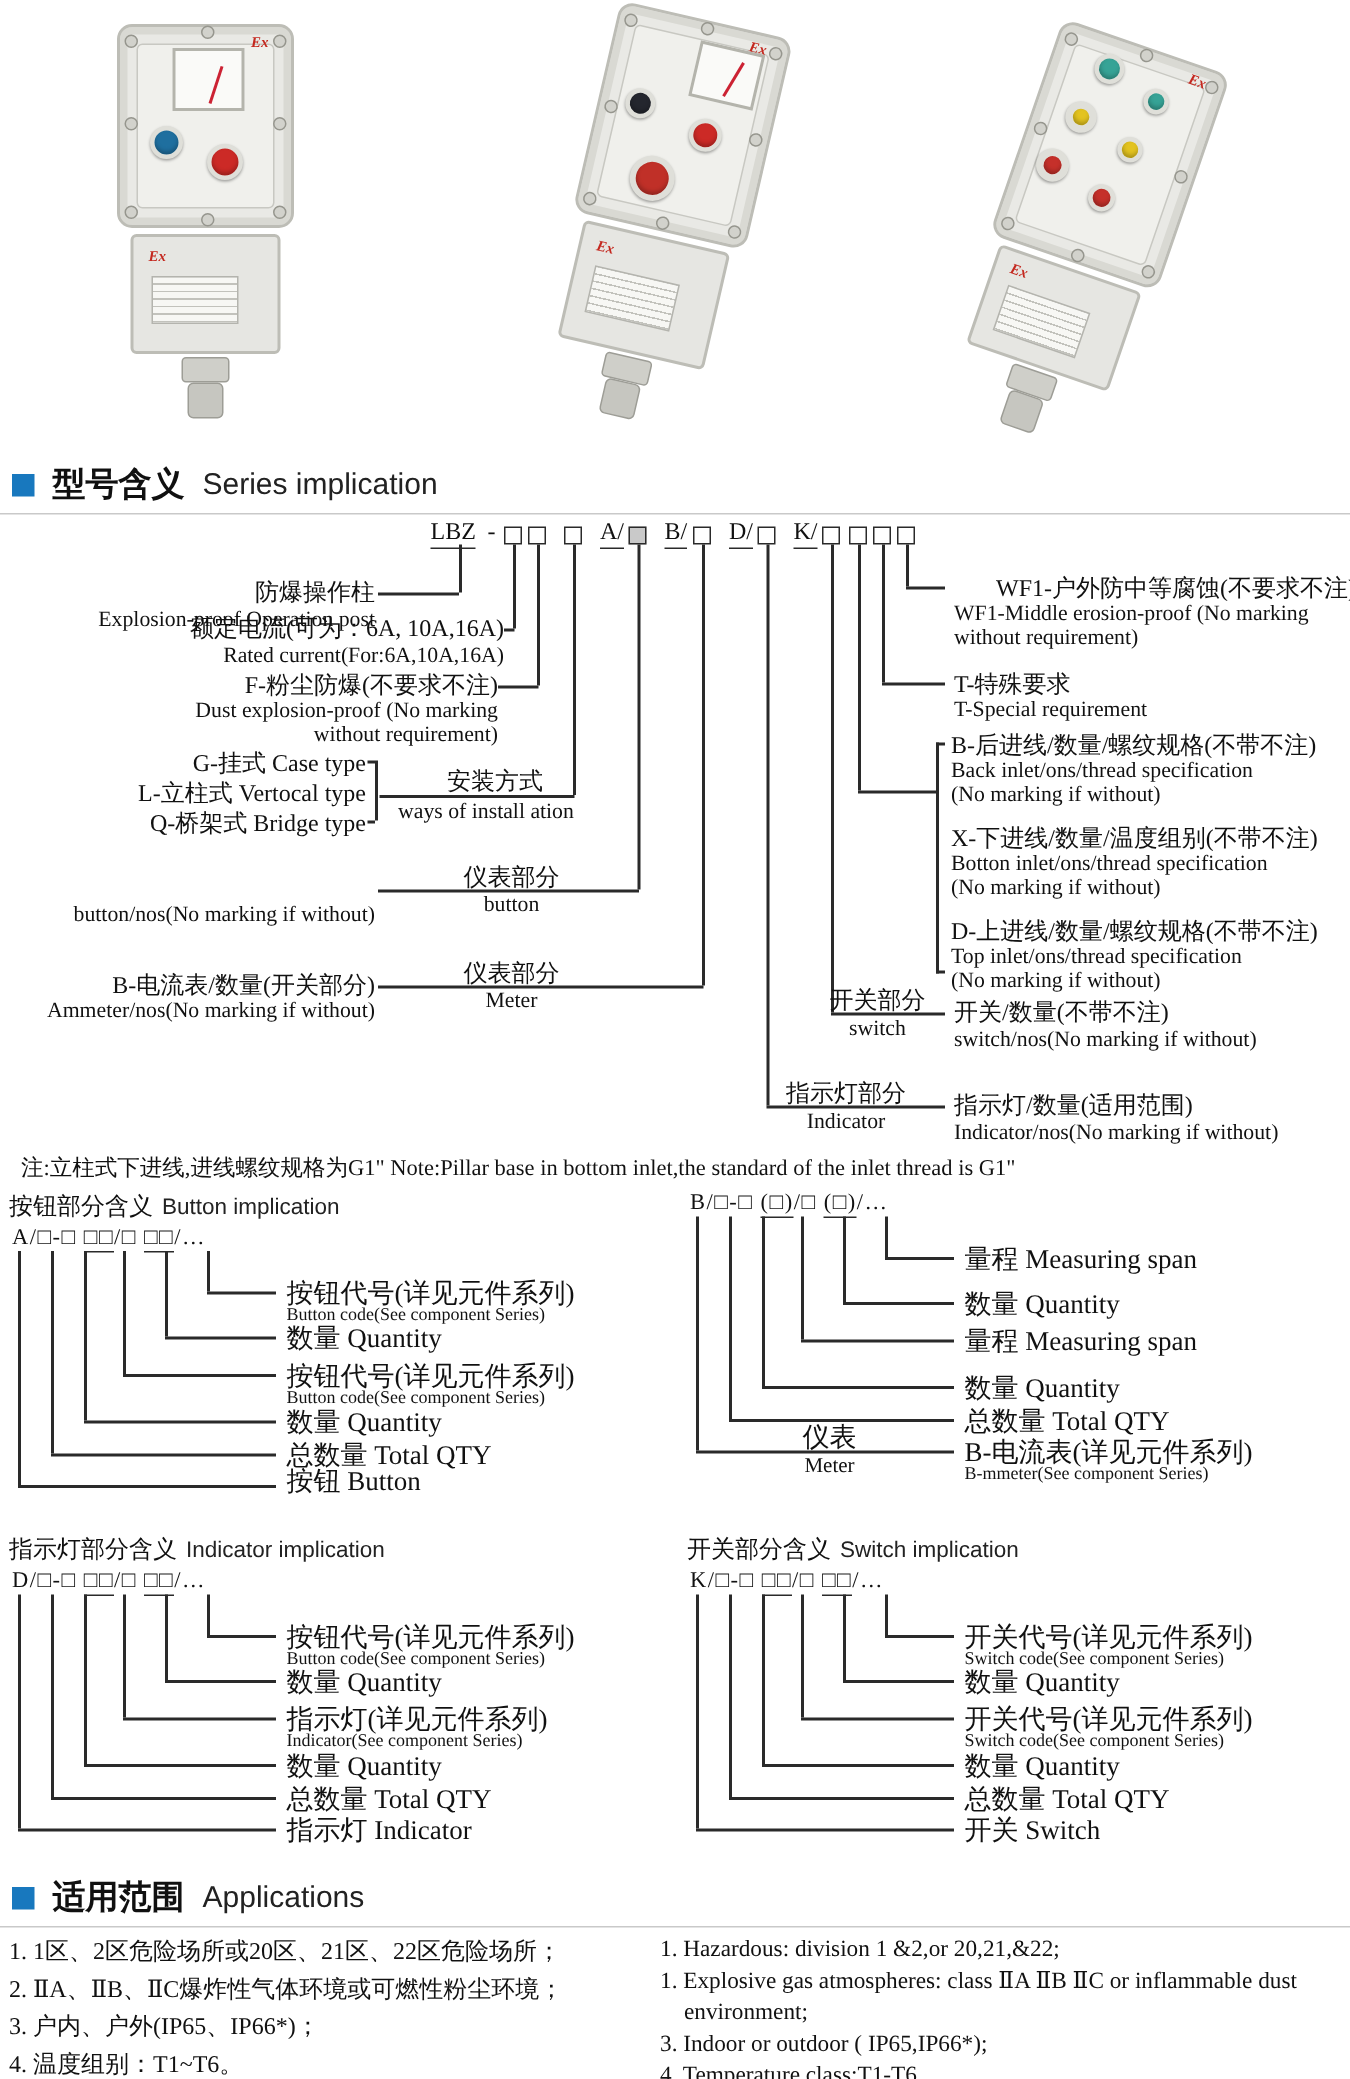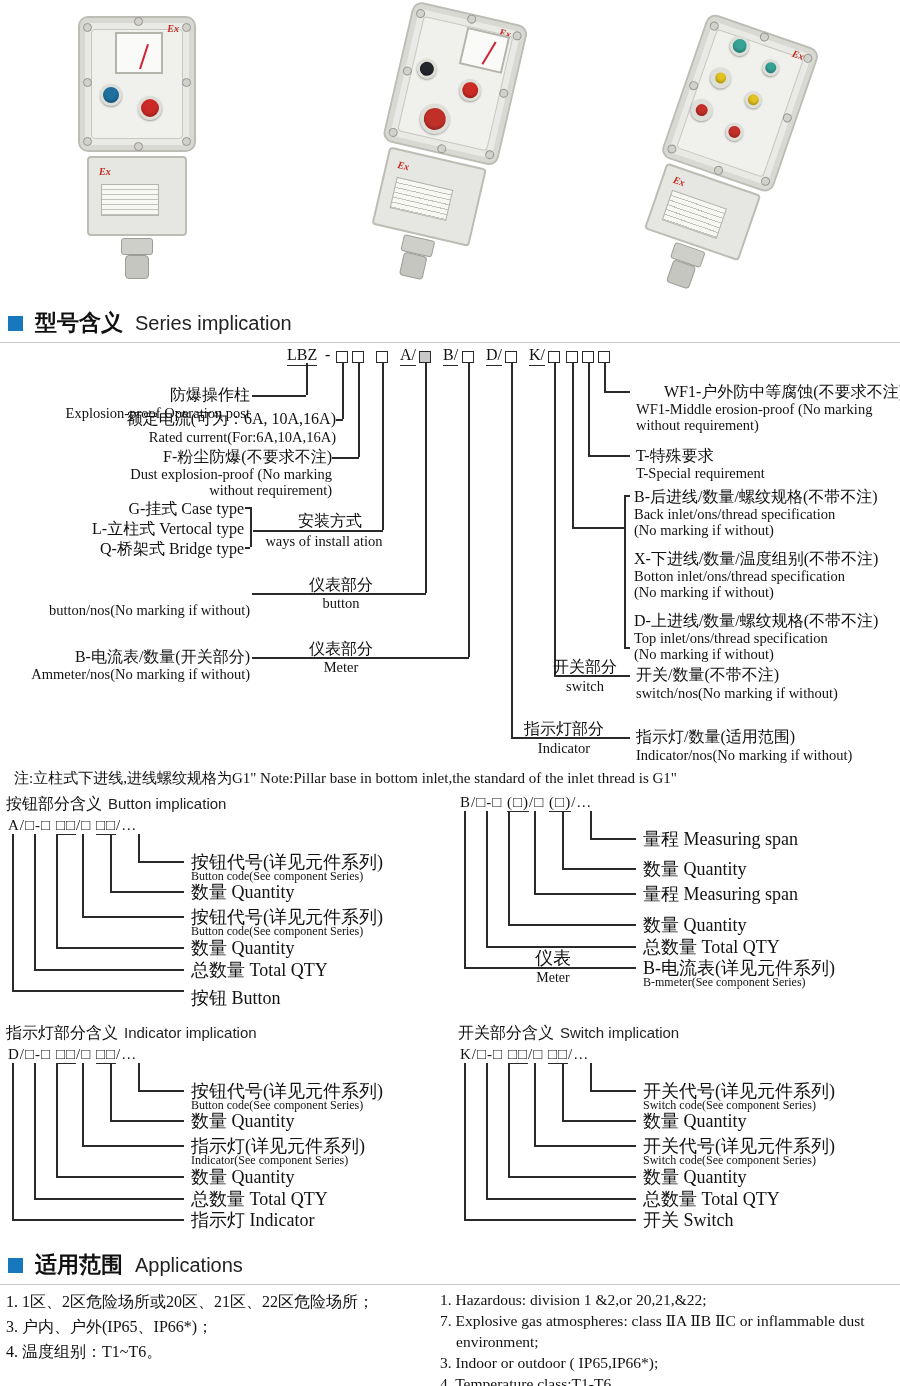--- a/index.html
+++ b/index.html
@@ -267,21 +267,21 @@
         <i class="hl" style="left:50px;top:130px;width:128px"></i>
         <i class="hl" style="left:28px;top:152px;width:150px"></i>
         <i class="hl" style="left:6px;top:173px;width:172px"></i>
       <div class="sl" style="top:33px">按钮代号(详见元件系列)</div>
       <div class="sle" style="top:52px">Button code(See component Series)</div>
       <div class="sl" style="top:63px">数量 Quantity</div>
       <div class="sl" style="top:88px">按钮代号(详见元件系列)</div>
       <div class="sle" style="top:107px">Button code(See component Series)</div>
       <div class="sl" style="top:119px">数量 Quantity</div>
       <div class="sl" style="top:141px">总数量 Total QTY</div>
-      <div class="sl" style="top:169px">按钮 Button</div>
+      <div class="sl" style="top:158px">按钮 Button</div>
     </div>
   </div>
 
   <div class="scell">
     <div class="sd">
       <div class="scode"><span>B/□-□ </span><span class="su">(□)</span><span>/□ </span><span class="su">(□)</span><span>/…</span></div>
       <i class="vl" style="left:6px;top:17px;height:156px"></i>
         <i class="vl" style="left:28px;top:17px;height:135px"></i>
         <i class="vl" style="left:50px;top:17px;height:113px"></i>
         <i class="vl" style="left:76px;top:17px;height:82px"></i>
@@ -363,22 +363,23 @@
 <div class="sec-h">
   <i class="bullet" style="background: rgb(24, 120, 190);"></i>
   <span class="sec-zh">适用范围</span>
   <span class="sec-en">Applications</span>
 </div>
 <div class="rule"></div>
 
 <div class="apps">
   <div class="apps-zh">
     <div>1. 1区、2区危险场所或20区、21区、22区危险场所；</div>
+    <div>2. ⅡA、ⅡB、ⅡC爆炸性气体环境或可燃性粉尘环境；</div>
     <div>3. 户内、户外(IP65、IP66*)；</div>
     <div>4. 温度组别：T1~T6。</div>
   </div>
   <div class="apps-en">
     <div>1. Hazardous: division 1 &amp;2,or 20,21,&amp;22;</div>
-    <div>7. Explosive gas atmospheres: class ⅡA ⅡB ⅡC or inflammable dust environment;</div>
+    <div>1. Explosive gas atmospheres: class ⅡA ⅡB ⅡC or inflammable dust environment;</div>
     <div>3. Indoor or outdoor ( IP65,IP66*);</div>
     <div>4. Temperature class:T1-T6.</div>
   </div>
 </div>
 
 </body></html>

